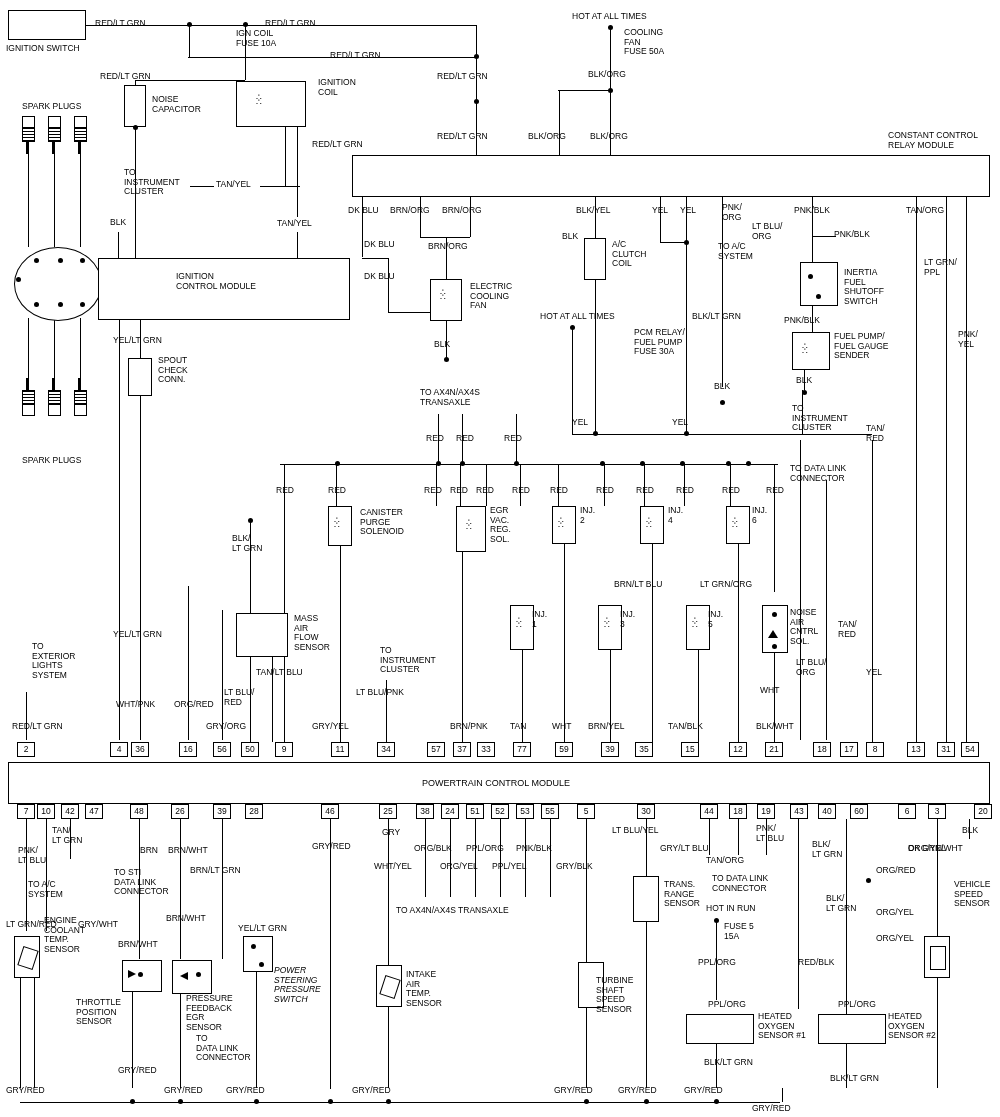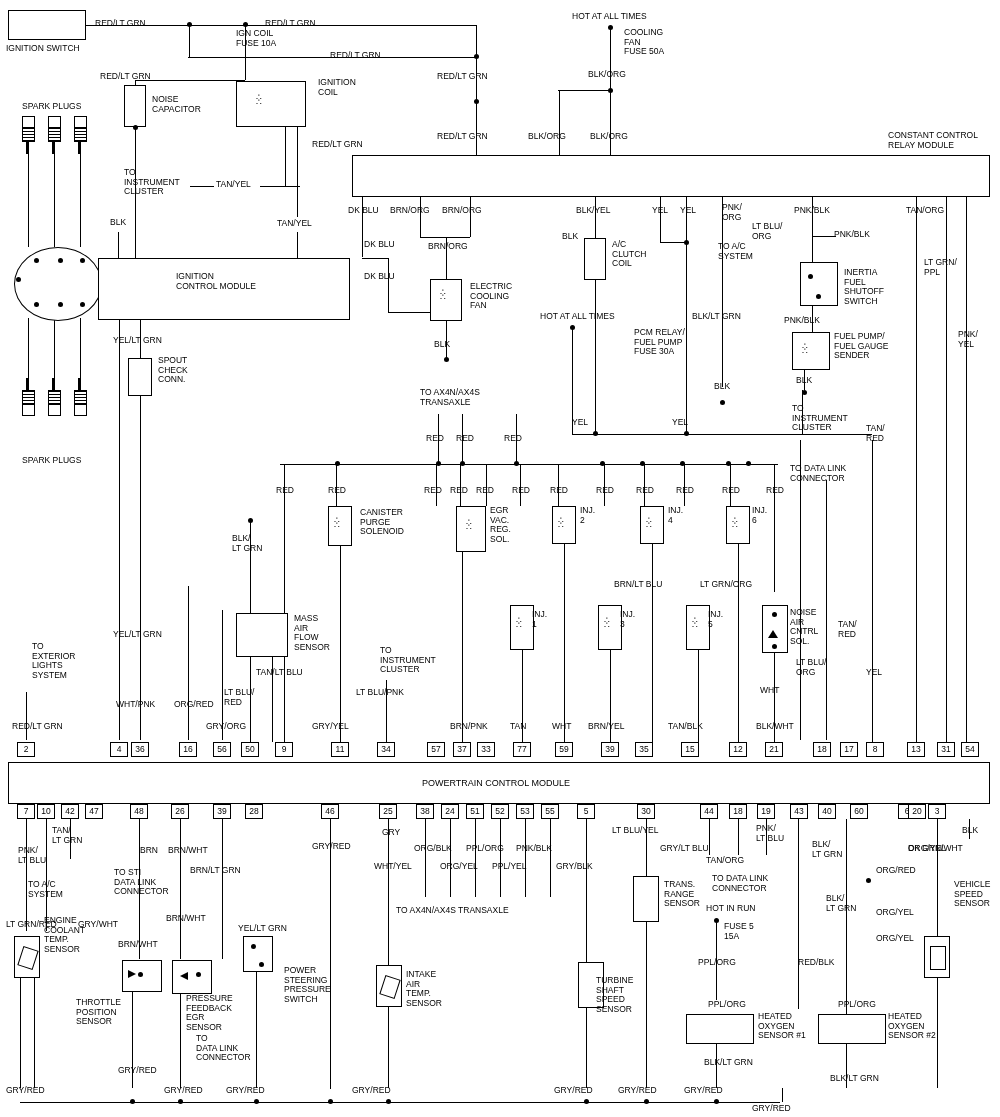--- a/index.html
+++ b/index.html
@@ -474,21 +474,21 @@
   <div class="pin" style="left:577px;top:804px;">5</div>
   <div class="pin" style="left:637px;top:804px;">30</div>
   <div class="pin" style="left:700px;top:804px;">44</div>
   <div class="pin" style="left:729px;top:804px;">18</div>
   <div class="pin" style="left:757px;top:804px;">19</div>
   <div class="pin" style="left:790px;top:804px;">43</div>
   <div class="pin" style="left:818px;top:804px;">40</div>
   <div class="pin" style="left:850px;top:804px;">60</div>
   <div class="pin" style="left:898px;top:804px;">6</div>
   <div class="pin" style="left:928px;top:804px;">3</div>
-  <div class="pin" style="left:908px;top:804px;">20</div>
+  <div class="pin" style="left:974px;top:804px;">20</div>
 
   <div class="lbl" style="left:18px;top:846px;">PNK/
 LT BLU</div>
   <div class="lbl" style="left:52px;top:826px;">TAN/
 LT GRN</div>
   <div class="lbl" style="left:28px;top:880px;">TO A/C
 SYSTEM</div>
   <div class="wire-v" style="left:26px;top:819px;height:112px;"></div>
   <div class="wire-v" style="left:46px;top:819px;height:112px;"></div>
   <div class="lbl" style="left:6px;top:920px;">LT GRN/RED</div>
@@ -535,21 +535,21 @@
 SENSOR</div>
   <div class="lbl" style="left:196px;top:1034px;">TO
 DATA LINK
 CONNECTOR</div>
   <div class="wire-v" style="left:180px;top:994px;height:94px;"></div>
   <div class="lbl" style="left:164px;top:1086px;">GRY/RED</div>
 
   <div class="box" style="left:243px;top:936px;width:30px;height:36px;"></div>
   <div class="dot" style="left:251px;top:944px;"></div>
   <div class="dot" style="left:259px;top:962px;"></div>
-  <div class="lbl" style="left:284px;top:966px;">POWER
+  <div class="lbl" style="left:274px;top:966px;font-style:italic;">POWER
 STEERING
 PRESSURE
 SWITCH</div>
   <div class="lbl" style="left:238px;top:924px;">YEL/LT GRN</div>
   <div class="wire-v" style="left:256px;top:972px;height:116px;"></div>
   <div class="lbl" style="left:226px;top:1086px;">GRY/RED</div>
 
   <div class="lbl" style="left:312px;top:842px;">GRY/RED</div>
   <div class="wire-v" style="left:330px;top:819px;height:270px;"></div>
   <div class="lbl" style="left:352px;top:1086px;">GRY/RED</div>

